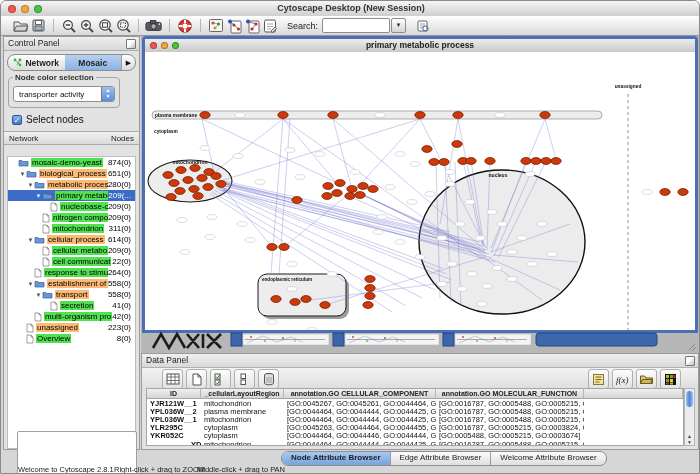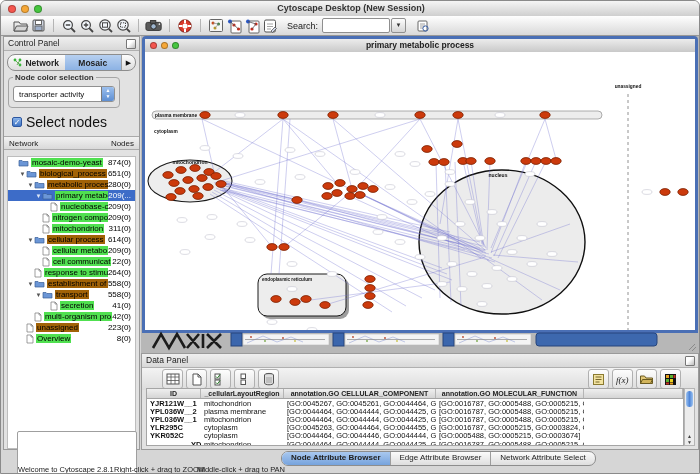--- a/index.html
+++ b/index.html
@@ -37,33 +37,33 @@
   .netic{width:9px;height:9px;margin-right:3px;}
   .gbox{position:relative;margin:6px 19px 0 4px;border:1px solid #a5a5a5;border-radius:4px;padding:8px 4px 5px 4px;}
   .gboxlbl{position:absolute;top:-5px;left:4px;background:#e2e2e2;padding:0 2px;font-size:8px;font-weight:bold;color:#333;}
   .combo{display:flex;align-items:center;height:14px;background:#fff;border:1px solid #909090;border-radius:3px;overflow:hidden;}
   .combo .cval{flex:1;font-size:8px;color:#111;padding-left:5px;white-space:nowrap;overflow:hidden;}
   .combo .cbtn{width:12px;height:100%;background:linear-gradient(#9cc0ee,#5e8fd2);color:#fff;
                font-size:5px;line-height:6px;text-align:center;border-left:1px solid #7a7a7a;}
   .chkrow{display:flex;align-items:center;margin:6px 0 0 8px;}
   .chk{width:10px;height:10px;border-radius:2px;background:linear-gradient(#8ab4ea,#3f74c4);
        border:1px solid #2c56a0;color:#fff;font-size:8px;line-height:10px;text-align:center;margin-right:4px;box-sizing:border-box;}
-  .chklbl{font-size:14px;color:#111;}
+  .chklbl{font-size:10px;color:#111;}
   .treehdr{display:flex;margin-top:6px;height:12px;background:linear-gradient(#f2f2f2,#d9d9d9);
            border-top:1px solid #aaa;border-bottom:1px solid #aaa;font-size:8px;color:#222;align-items:center;}
   .treehdr .h1{flex:1;padding-left:5px;}.treehdr .h2{padding-right:5px;}
   #tree{background:#fff;height:187px;overflow:hidden;}
   .trow{display:flex;align-items:center;height:11px;font-size:8px;color:#000;white-space:nowrap;}
   .trow.sel{background:#3d6cc8;}
   .trow .exp{width:7px;font-size:6px;color:#555;text-align:center;flex:0 0 auto;}
   .trow.sel .exp{color:#dce6f6;}
   .tico{flex:0 0 auto;margin-right:2px;}
   .tlabel{padding:0 1px;overflow:hidden;flex:0 1 auto;}
   .tlabel.green{background:#50e050;}
-  .tlabel.red{background:#a16207;}
+  .tlabel.red{background:#fdba74;}
   .tcount{margin-left:auto;padding-right:4px;color:#000;flex:0 0 auto;}
   .trow.sel .tcount{color:#fff;}
   .birdseye{position:absolute;left:9px;top:274px;width:118px;height:131px;background:#fff;
             border:1px solid #9f9f9f;border-radius:2px;}
   .treewrap{background:#fff;position:absolute;left:3px;top:119px;width:129px;height:293px;border:1px solid #bdbdbd;box-sizing:border-box;}
   
   .desktop{position:absolute;left:140px;top:35px;width:558px;height:317px;background:#b7b7b7;overflow:hidden;}
   .iframe{position:absolute;left:1px;top:0px;width:556px;height:297px;border:3px solid #4a6fb5;
           border-radius:4px 4px 0 0;box-sizing:border-box;background:#fff;}
   .ititle{position:relative;height:13px;background:linear-gradient(#ececec,#c9c9c9);border-bottom:1px solid #9b9b9b;}
@@ -790,21 +790,21 @@
       </div>
     <div class="vscroll">
       <div class="vthumb"></div>
       <div class="varrows">▲<br>▼</div>
     </div>
   </div>
 
   <div class="tabsbar" id="btabs">
       <span class="btab sel">Node Attribute Browser</span>
       <span class="btab">Edge Attribute Browser</span>
-      <span class="btab">Network Attribute Select</span>
+      <span class="btab">Welcome Attribute Browser</span>
     </div>
 
   <div class="statusbar">
     <span style="left:17px">Welcome to Cytoscape 2.8.1</span>
     <span style="left:113px">Right-click + drag to ZOOM</span>
     <span style="left:196px">Middle-click + drag to PAN</span>
   </div>
 </div>
 
 </body></html>

